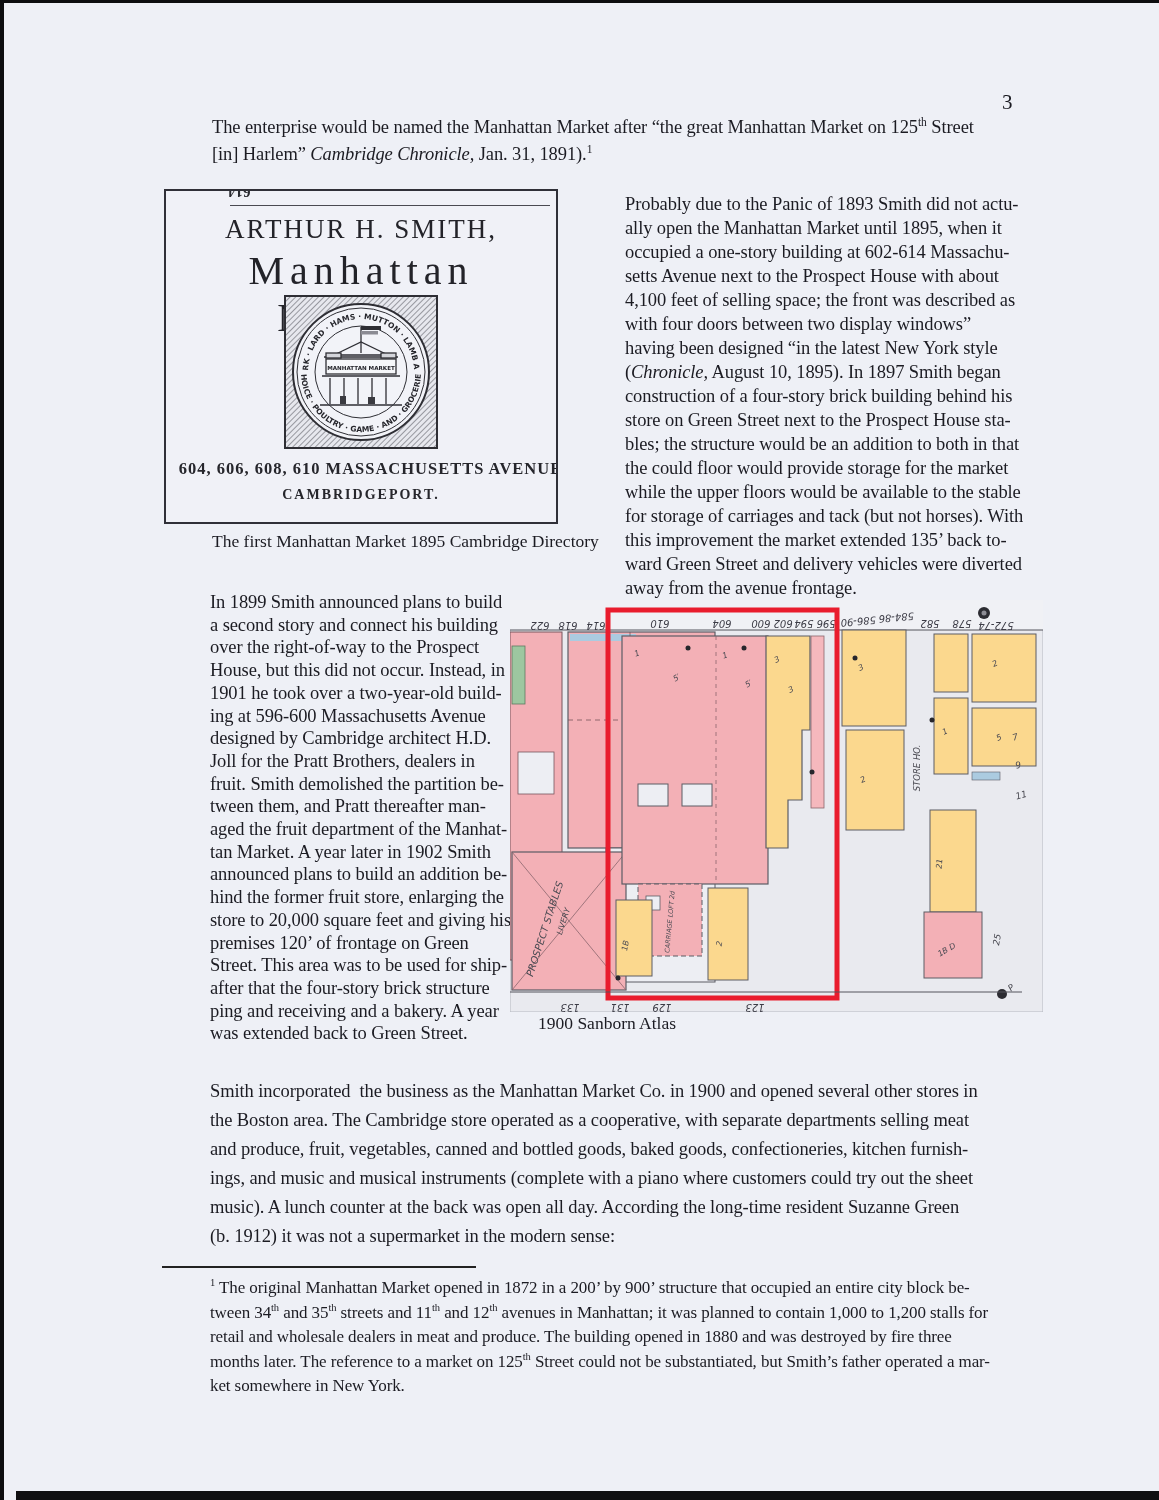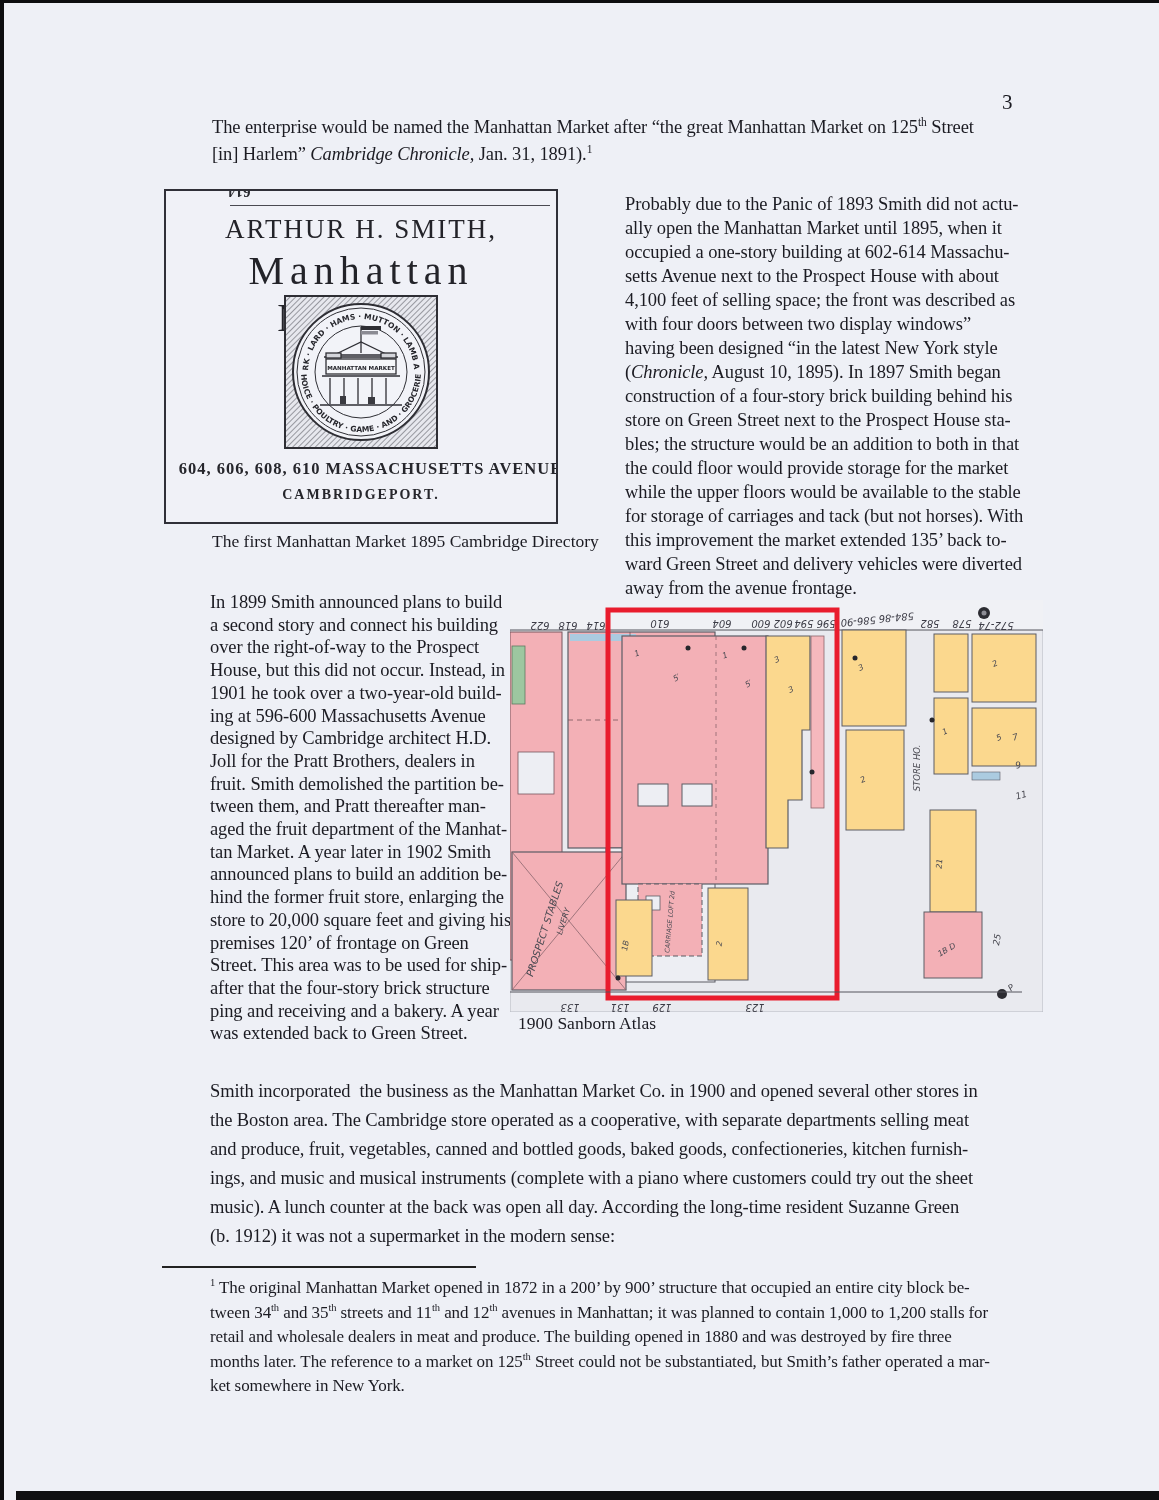--- a/index.html
+++ b/index.html
@@ -36,21 +36,21 @@
   .ad-subtitle{position:absolute;top:56px;left:0;width:100%;text-align:center;font-size:40px;letter-spacing:6px;color:#232329;}
   .ad-seal{position:absolute;top:102px;left:116px;}
   .ad-address1{position:absolute;top:268px;left:0;width:100%;text-align:center;font-size:16.5px;font-weight:bold;letter-spacing:1px;color:#26262c;padding-left:12px;}
   .ad-address2{position:absolute;top:296px;left:0;width:100%;text-align:center;font-size:14px;font-weight:bold;letter-spacing:2px;color:#26262c;}
   .ad-caption{position:absolute;left:178px;top:531px;font-size:17.5px;margin-left:34px;}
 
   .col-right{position:absolute;left:577px;top:192px;width:450px;font-size:18.5px;line-height:24px;letter-spacing:-0.1px;}
   .col-left{position:absolute;left:162px;top:591px;width:352px;font-size:18.5px;line-height:22.7px;letter-spacing:-0.1px;}
 
   .map-figure{position:absolute;left:510px;top:600px;width:533px;height:412px;}
-  .map-caption{position:absolute;left:518px;top:1013px;font-size:17.5px;}
+  .map-caption{position:absolute;left:538px;top:1013px;font-size:17.5px;}
 
   .body-para{position:absolute;left:162px;top:1077px;width:880px;font-size:18.5px;line-height:29px;letter-spacing:-0.1px;}
 
   .footnote-rule{position:absolute;left:162px;top:1266px;width:314px;border-top:2px solid #222;}
   .footnote{position:absolute;left:162px;top:1276px;width:880px;font-size:17px;line-height:24.5px;letter-spacing:-0.1px;}
 
   .mnum{font-family:"DejaVu Sans",sans-serif;font-style:italic;font-size:10px;fill:#3c3c46;text-anchor:middle;}
   .mlabel{font-family:"DejaVu Sans",sans-serif;font-style:italic;fill:#4a4a52;text-anchor:middle;}
 </style>
 </head>

